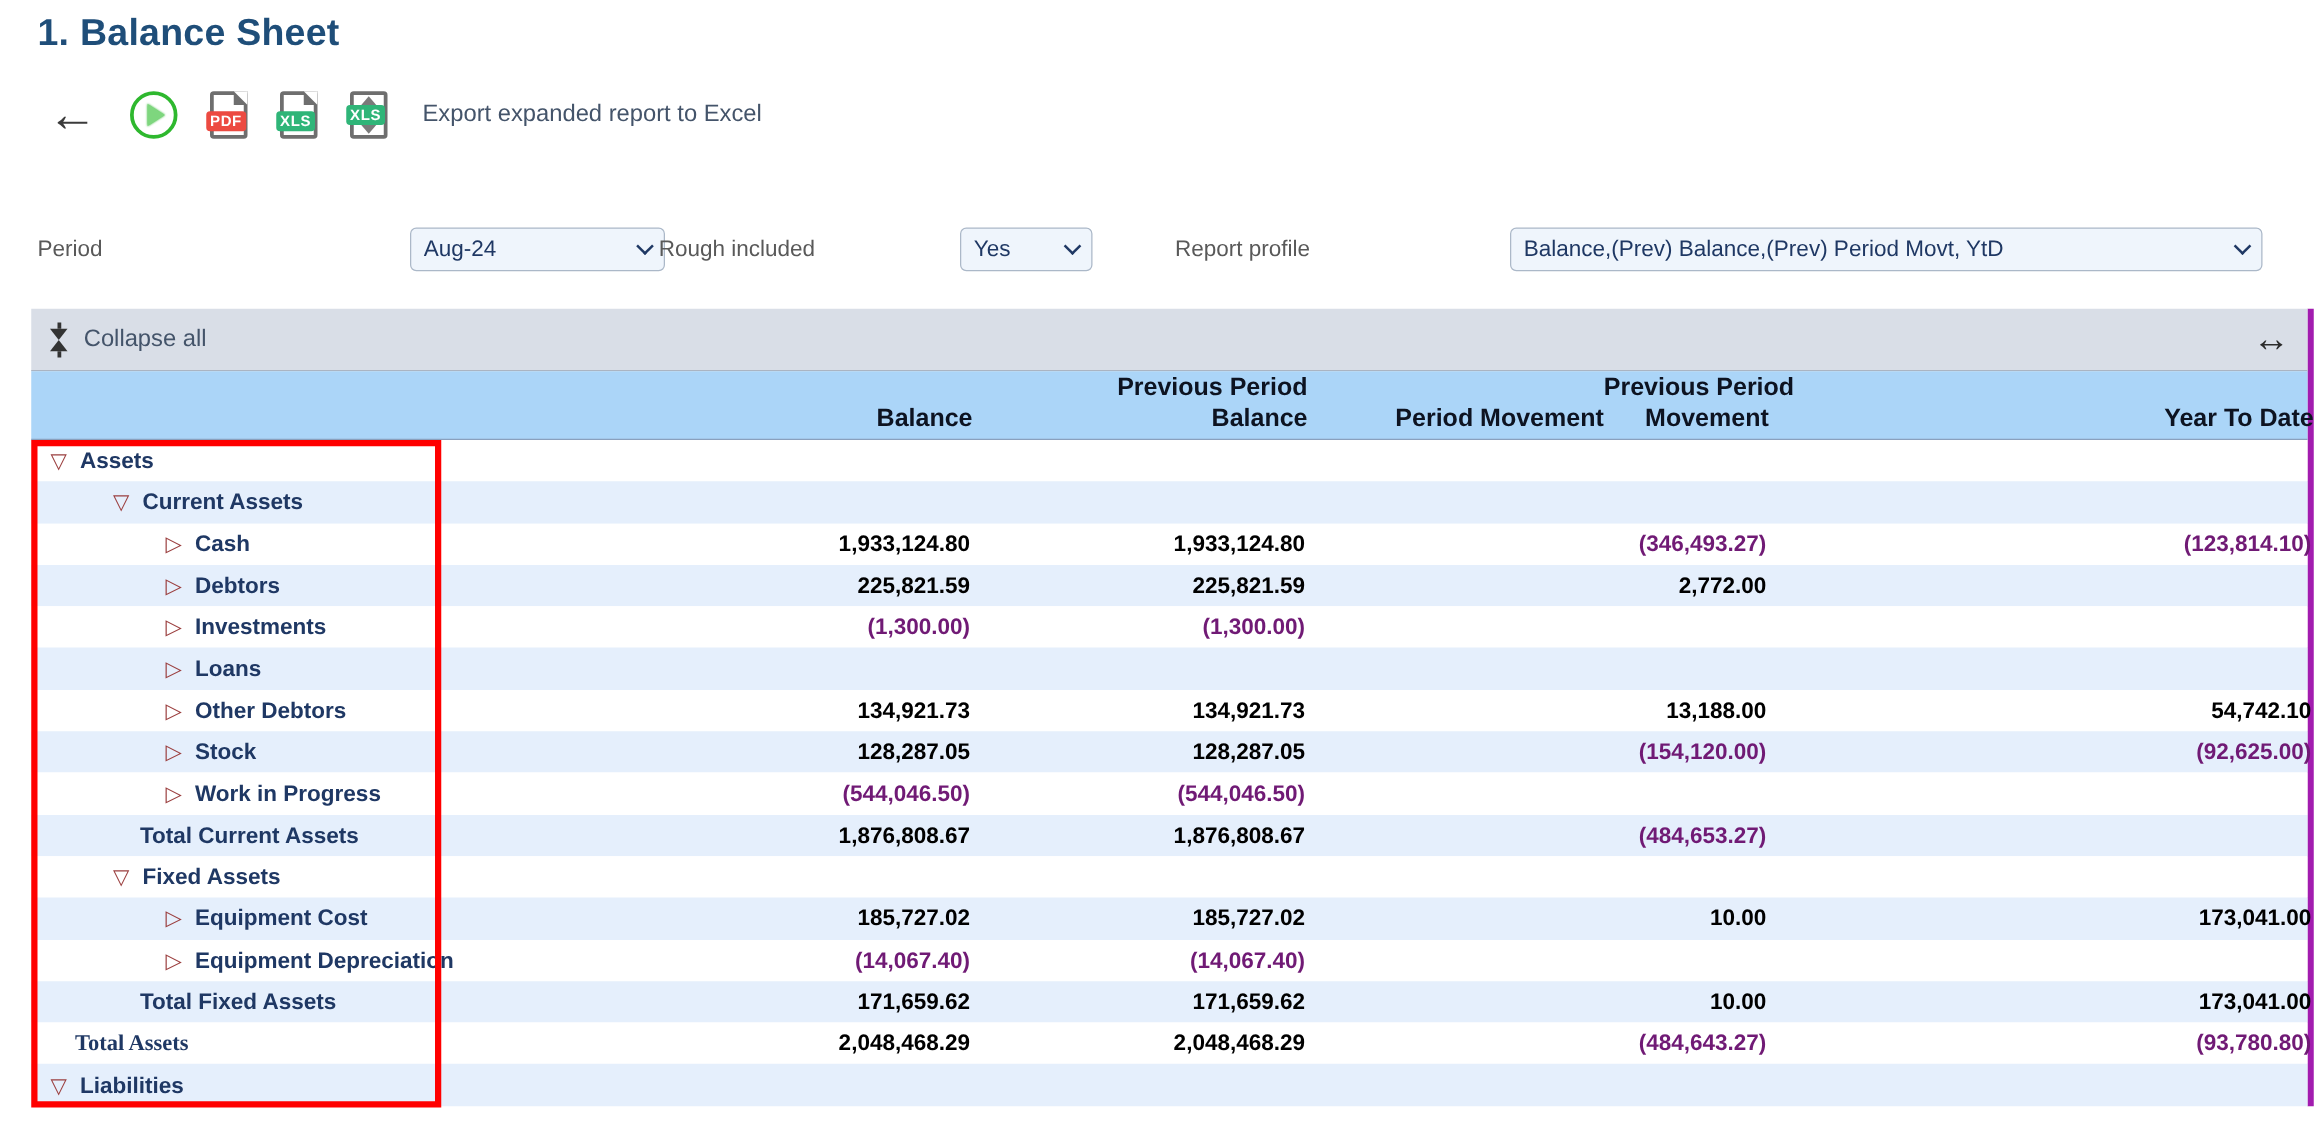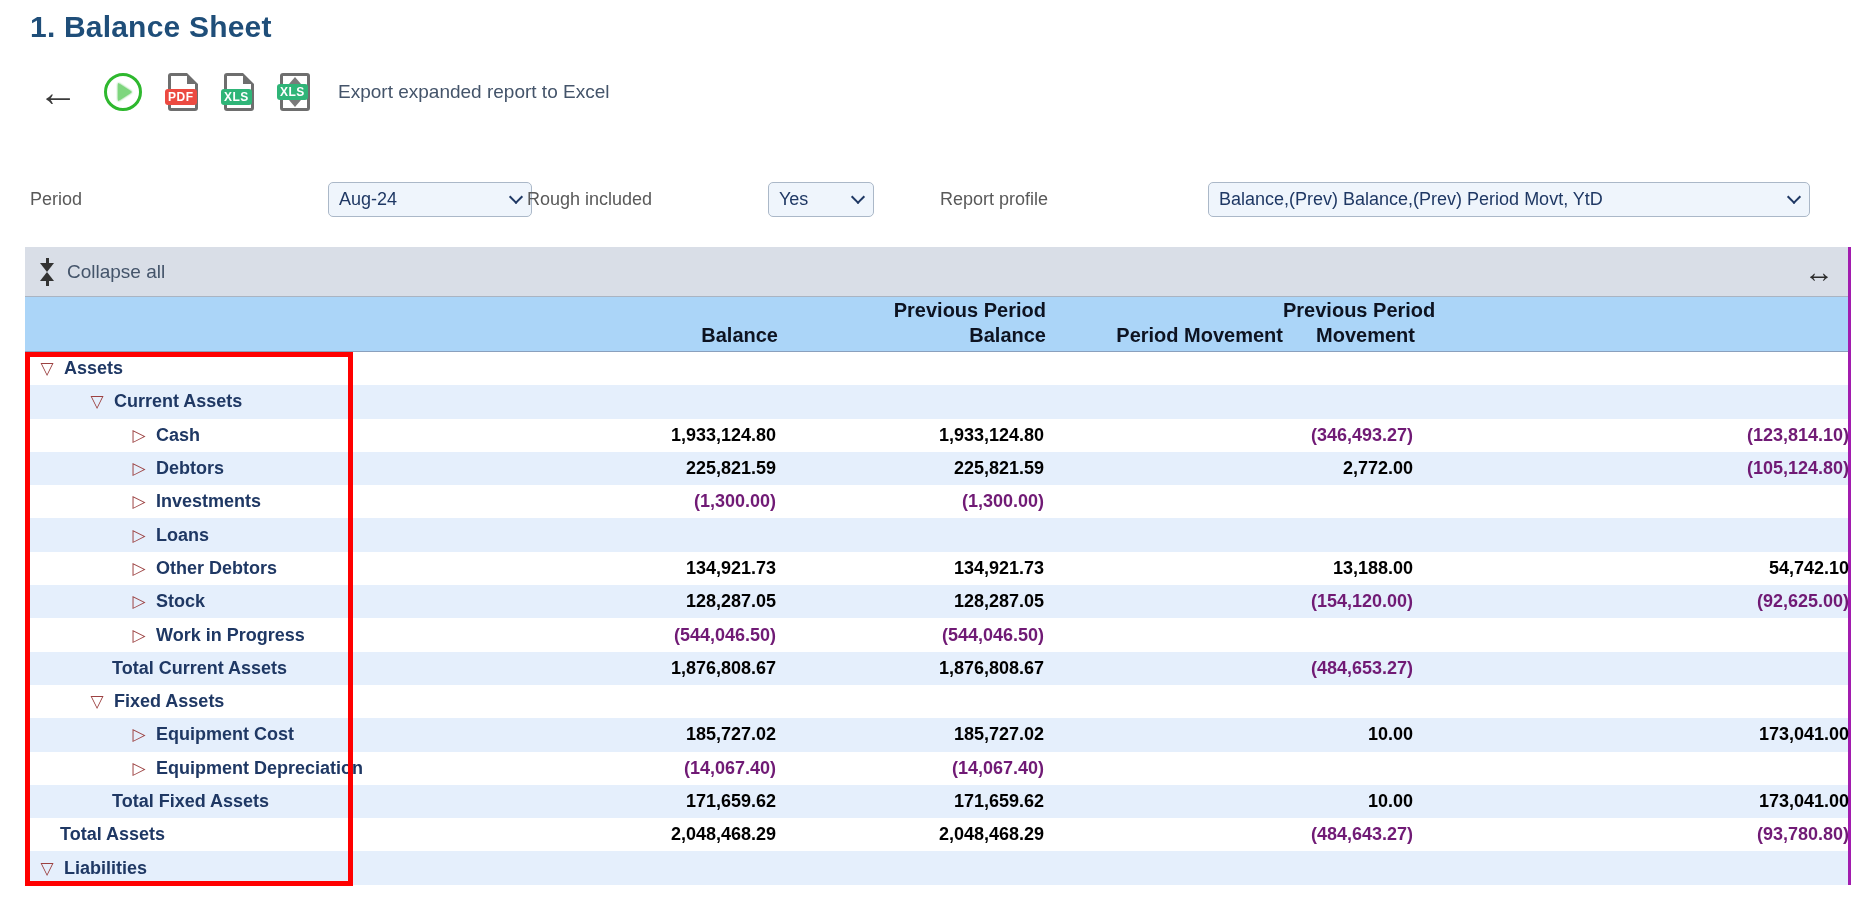--- a/index.html
+++ b/index.html
@@ -35,21 +35,21 @@
   
   .filters { position:absolute; left:0; top:182px; width:1853px; height:36px; }
   .flt-label { position:absolute; top:7px; font-size:18px; color:#595959; }
   .dropdown { position:absolute; top:0; height:35px; background:#eff5fc; border:1px solid #abb8c8;
               border-radius:5px; display:flex; align-items:center; padding:0 10px; cursor:pointer; }
   .dropdown .dd-text { font-size:18px; color:#1f3864; white-space:nowrap; overflow:hidden; flex:1; }
   .chev { width:10px; height:10px; border-right:2.5px solid #1f3864; border-bottom:2.5px solid #1f3864;
           transform:rotate(45deg); margin-left:12px; margin-top:-5px; flex:none; }
 
   
-  .grid { position:absolute; left:25px; top:247px; width:1826px; border-right:3px solid #a21caf; }
+  .grid { position:absolute; left:25px; top:247px; width:1826px; border-right:5px solid #a21caf; }
   .grid-bar { height:50px; background:#d9dee7; display:flex; align-items:center; padding:0 14px;
               border-bottom:1px solid #aab4c2; }
   .collapse-ctl { display:flex; align-items:center; gap:12px; cursor:pointer; }
   .col-icon { width:16px; display:flex; flex-direction:column; align-items:center; line-height:9px; }
   .ci-tri { width:0; height:0; border-left:7px solid transparent; border-right:7px solid transparent; }
   .ci-down { border-top:9px solid #333; }
   .ci-up   { border-bottom:9px solid #333; }
   .ci-stem { width:3px; height:5px; background:#333; }
   .bar-label { font-size:19px; color:#44546a; }
   .resize-icon { margin-left:auto; font-size:30px; font-weight:bold; color:#2b2b2b; cursor:pointer;
@@ -138,20 +138,21 @@
     </span>
     <span class="resize-icon">↔</span>
   </div>
 
   <div class="grid-head" id="grid-head">
     <div class="hcell c-name"></div>
   <div class="hcell c-bal">Balance</div>
       <div class="hcell c-pbal">Previous Period<br>Balance</div>
       <div class="hcell c-pm">Period Movement</div>
       <div class="hcell c-ppm">Previous Period<br>Movement</div>
+      <div class="hcell c-ytd">Year To Date</div>
     </div>
 
   <div class="rows" id="grid-rows">
       <div class="row">
         <div class="c-name">
           <span class="tri" style="margin-left: 13px;">▽</span>
           <span class="row-label">Assets</span>
         </div>
         <div class="vcell c-bal"></div>
         <div class="vcell c-pbal"></div>
@@ -183,21 +184,20 @@
       </div>
       <div class="row alt">
         <div class="c-name">
           <span class="tri" style="margin-left: 105px;">▷</span>
           <span class="row-label">Debtors</span>
         </div>
         <div class="vcell c-bal">225,821.59</div>
         <div class="vcell c-pbal">225,821.59</div>
         <div class="vcell c-pm"></div>
         <div class="vcell c-ppm">2,772.00</div>
-        <div class="vcell c-ytd neg">(105,124.80)</div>
       </div>
       <div class="row">
         <div class="c-name">
           <span class="tri" style="margin-left: 105px;">▷</span>
           <span class="row-label">Investments</span>
         </div>
         <div class="vcell c-bal neg">(1,300.00)</div>
         <div class="vcell c-pbal neg">(1,300.00)</div>
         <div class="vcell c-pm"></div>
         <div class="vcell c-ppm"></div>
@@ -294,21 +294,21 @@
           <span class="row-label" style="margin-left: 87px;">Total Fixed Assets</span>
         </div>
         <div class="vcell c-bal">171,659.62</div>
         <div class="vcell c-pbal">171,659.62</div>
         <div class="vcell c-pm"></div>
         <div class="vcell c-ppm">10.00</div>
         <div class="vcell c-ytd">173,041.00</div>
       </div>
       <div class="row">
         <div class="c-name">
-          <span class="row-label" style="margin-left: 35px;">Total Assets</span>
+          <span class="row-label" style="margin-left: 35px; font-family: Liberation Serif, serif;">Total Assets</span>
         </div>
         <div class="vcell c-bal">2,048,468.29</div>
         <div class="vcell c-pbal">2,048,468.29</div>
         <div class="vcell c-pm"></div>
         <div class="vcell c-ppm neg">(484,643.27)</div>
         <div class="vcell c-ytd neg">(93,780.80)</div>
       </div>
       <div class="row alt">
         <div class="c-name">
           <span class="tri" style="margin-left: 13px;">▽</span>

